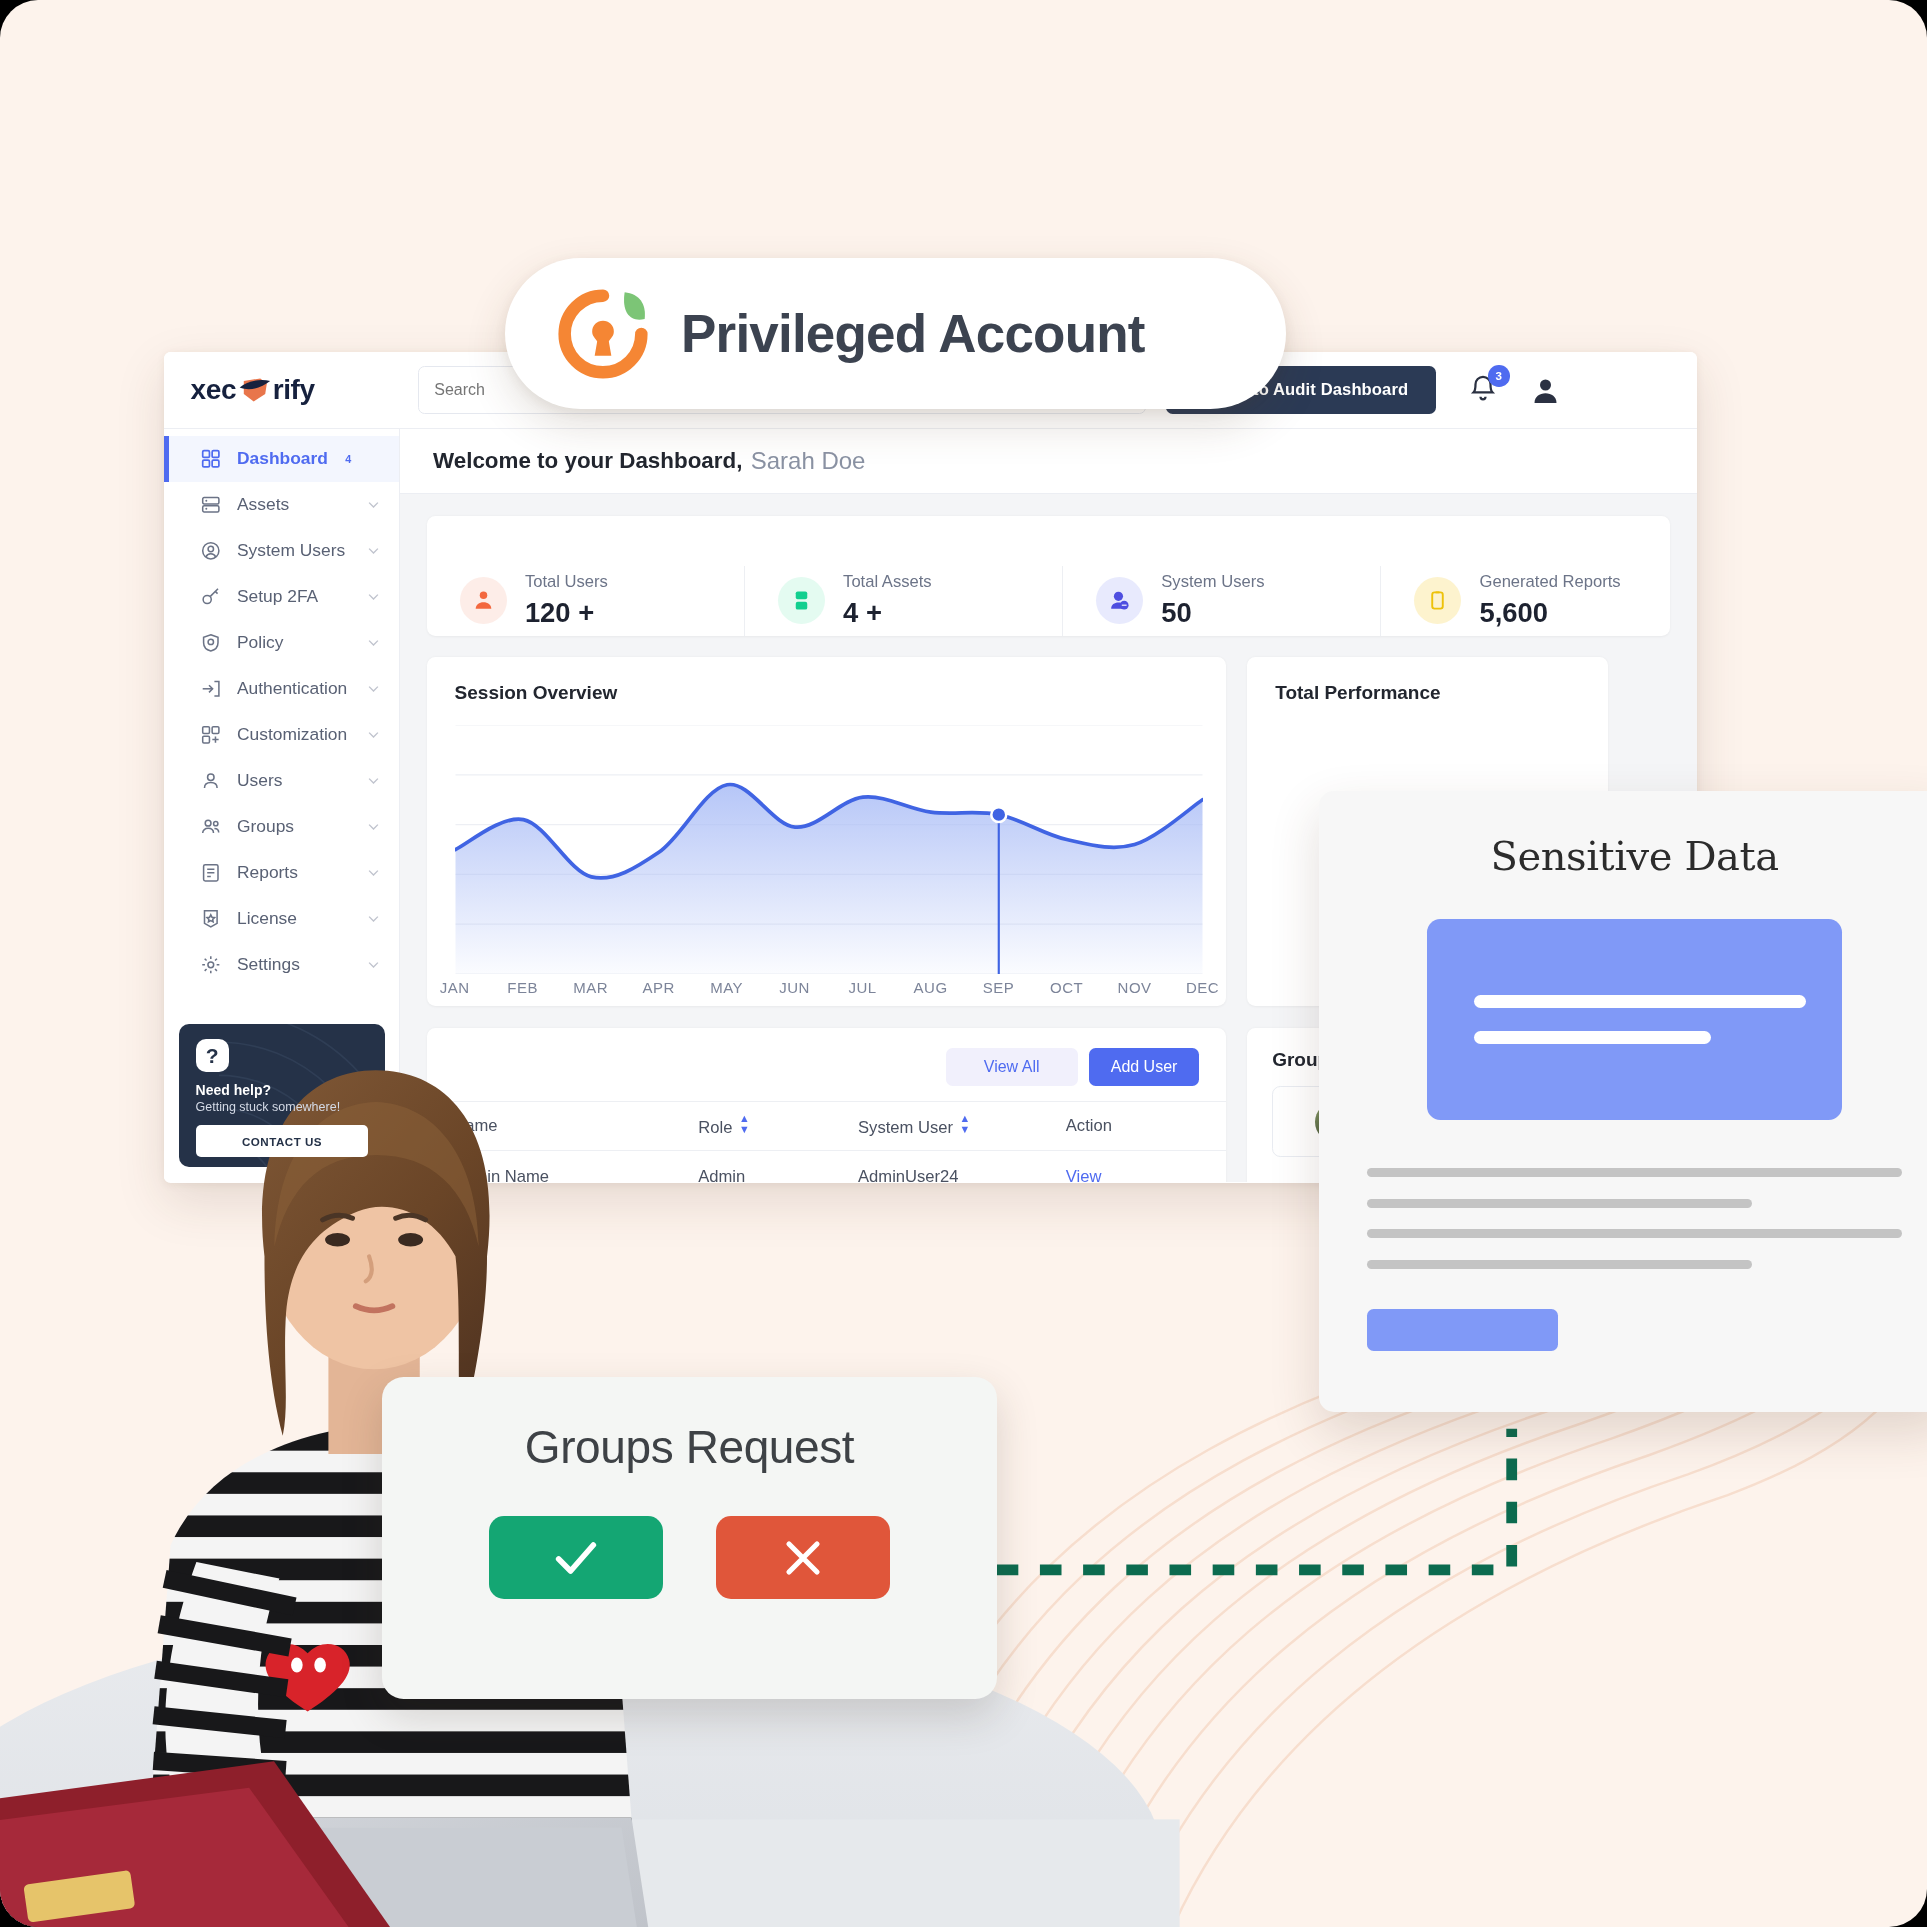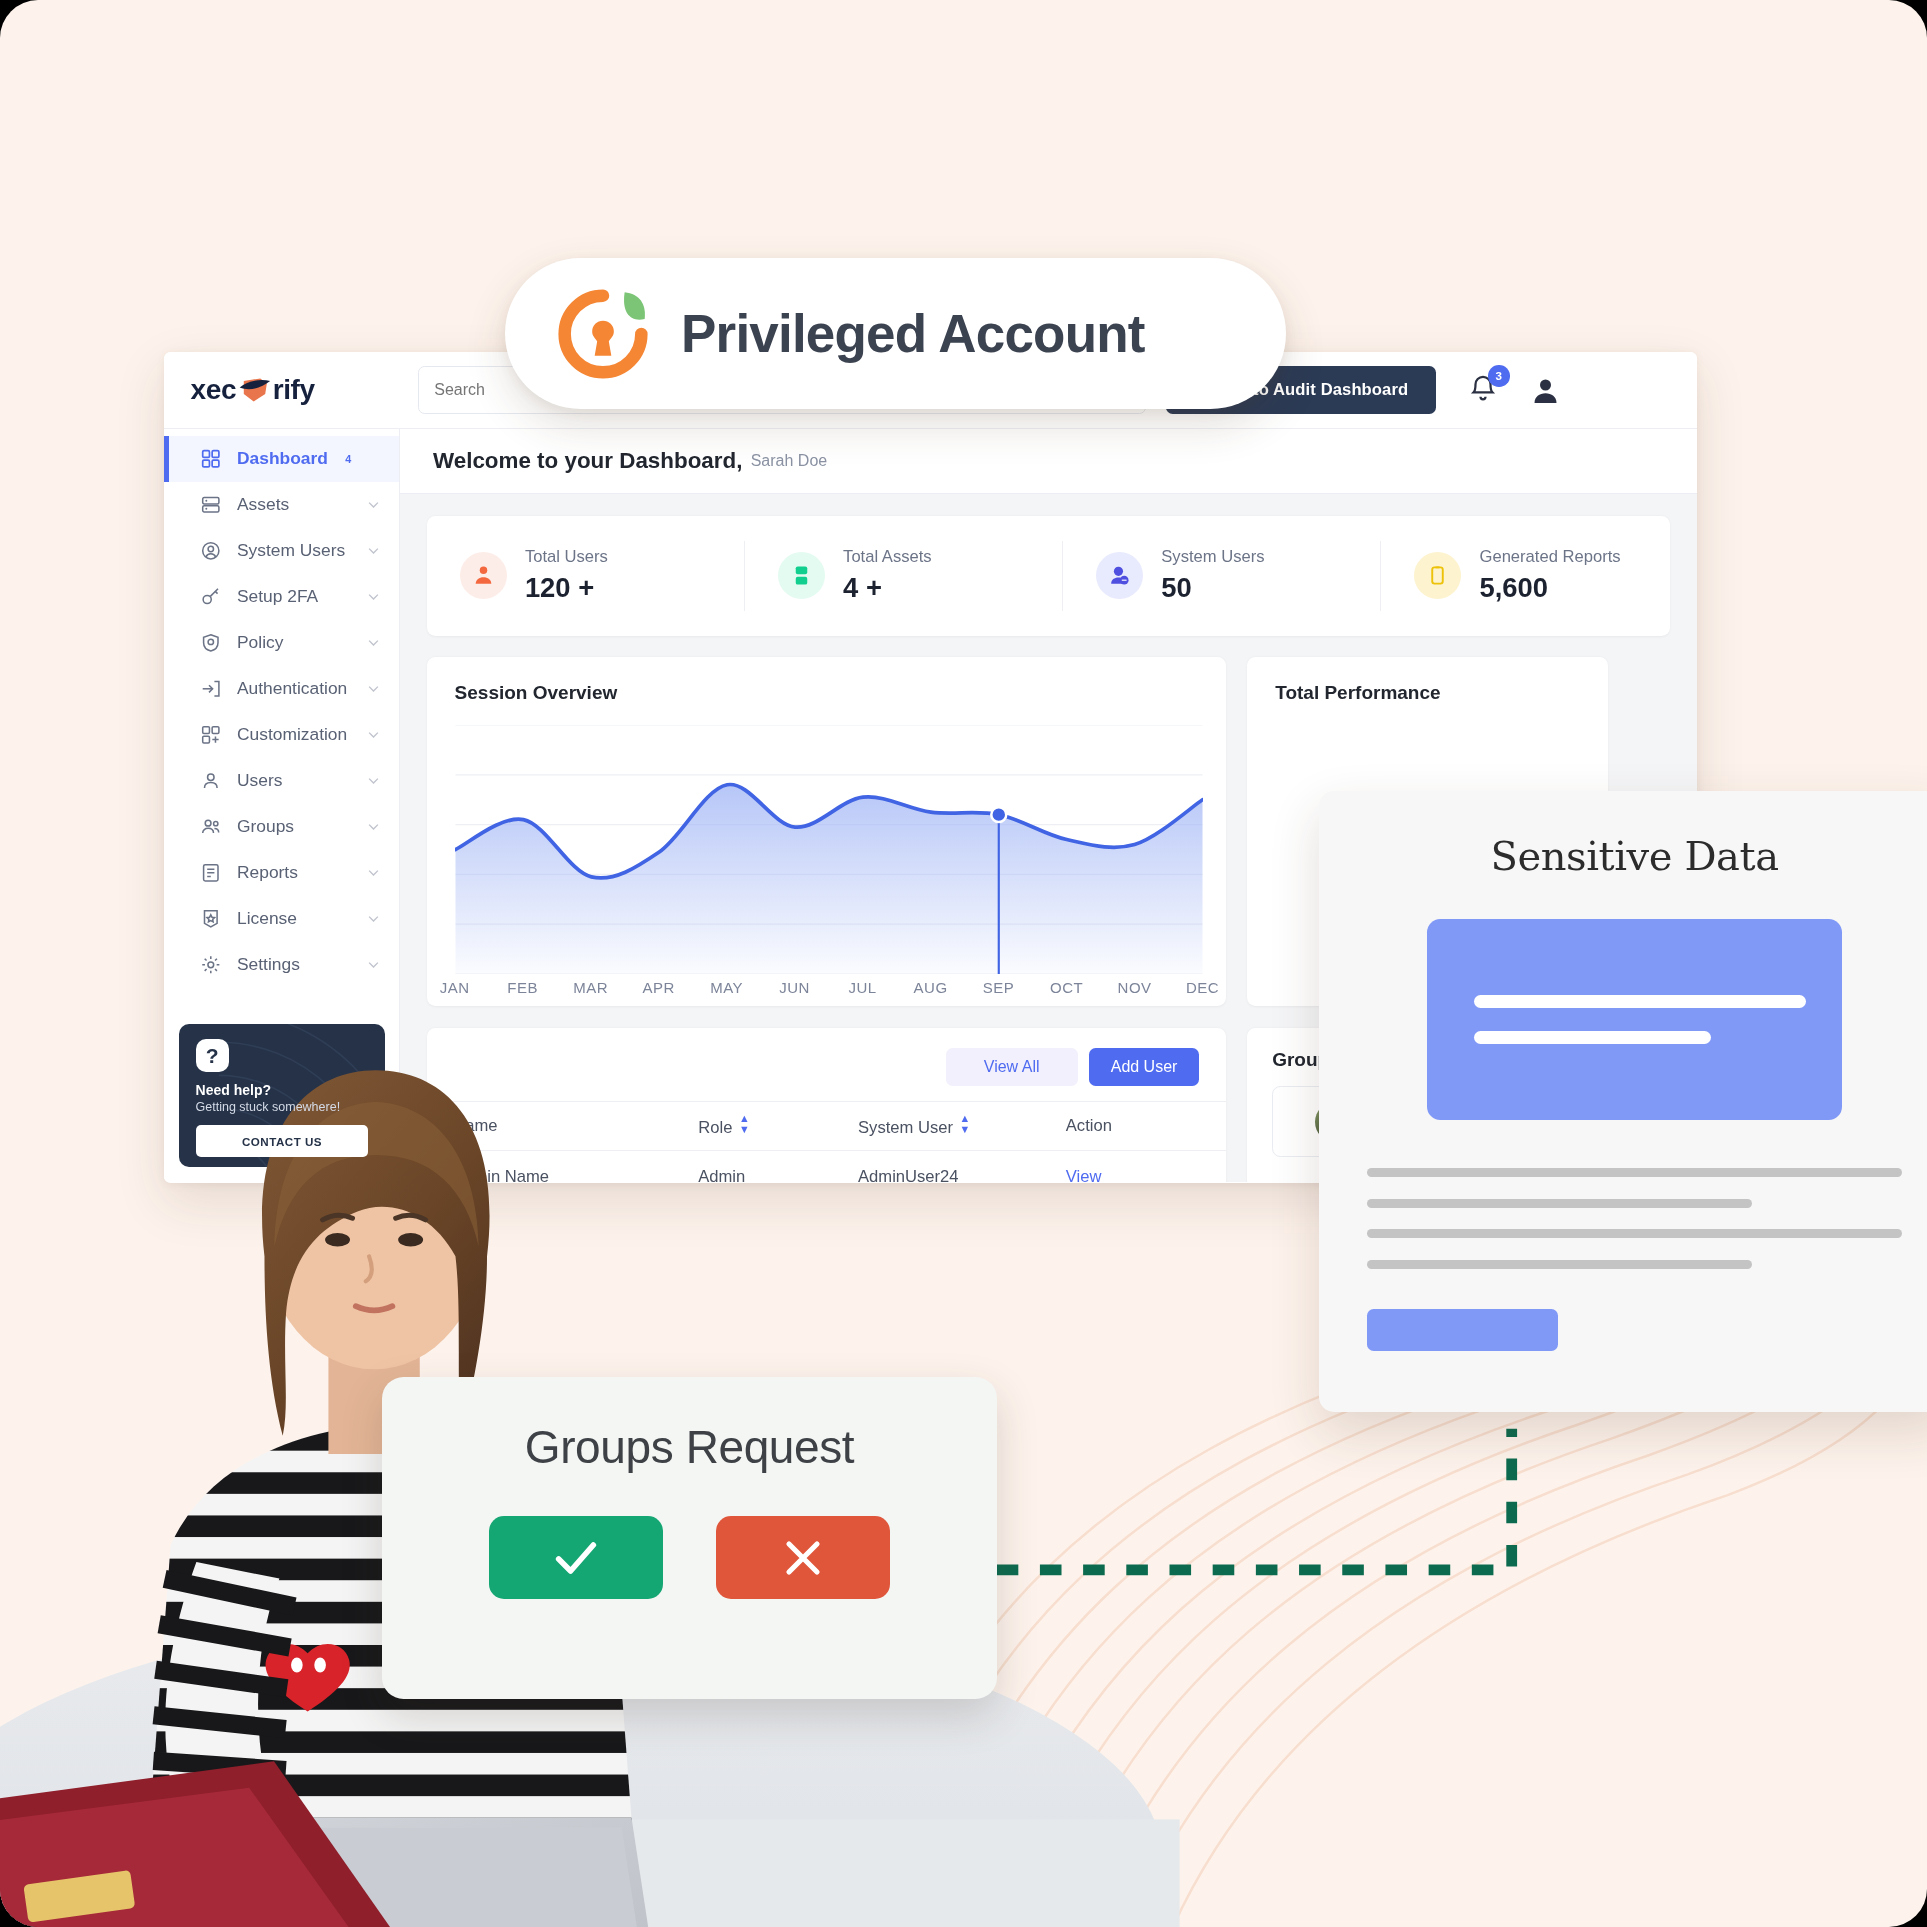--- a/index.html
+++ b/index.html
@@ -102,25 +102,25 @@
 
   
   #main{
     position:absolute;left:236px;top:77px;width:1297px;height:753px;
     background:#F4F5F7;overflow:hidden;
   }
   .welcome{
     height:65px;background:#fff;display:flex;align-items:center;padding-left:33px;
     font-size:22.4px;font-weight:700;color:#22262F;border-bottom:0.8px solid #ECEEF3;
   }
-  .welcome .sub{font-weight:400;font-size:16px;color:#8A92A3;margin-left:8.3px;}
+  .welcome .sub{font-weight:400;font-size:24px;color:#8A92A3;margin-left:8.3px;}
 
   .statsrow{
     margin:21.6px 26.6px 0 26.6px;height:120px;background:#fff;border-radius:8.3px;
-    display:flex;align-items:center;box-shadow:0 0.8px 2.5px rgba(0,0,0,.05);gap:28px;
+    display:flex;align-items:flex-end;box-shadow:0 0.8px 2.5px rgba(0,0,0,.05);gap:28px;
   }
   .stat{flex:1;display:flex;align-items:center;gap:18.3px;padding-left:33px;height:70px;}
   .stat + .stat{border-left:0.8px solid #EDEFF3;}
   .stat-ic{width:47px;height:47px;border-radius:50%;display:flex;align-items:center;justify-content:center;flex:0 0 47px;}
   .stat-lbl{font-size:16.6px;color:#6C7488;}
   .stat-val{font-size:27.4px;font-weight:700;color:#1D2230;margin-top:5px;}
 
   .cardsrow{margin:21.6px 26.6px 0 26.6px;display:flex;gap:21.6px;}
   .card{background:#fff;border-radius:8.3px;box-shadow:0 0.8px 2.5px rgba(0,0,0,.05);}
   .card-title{font-size:19px;font-weight:600;color:#22262F;padding:25px 28px 21.6px 28px;}

